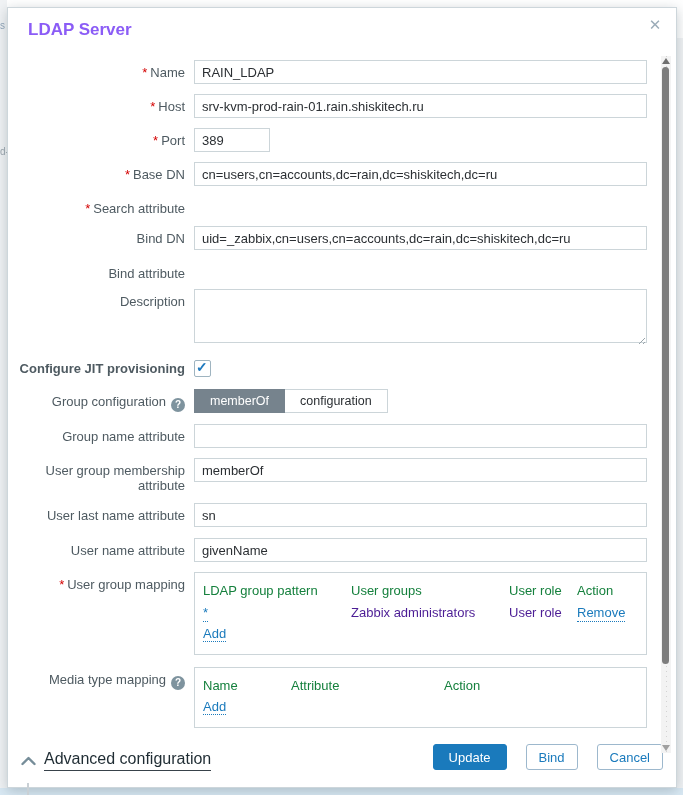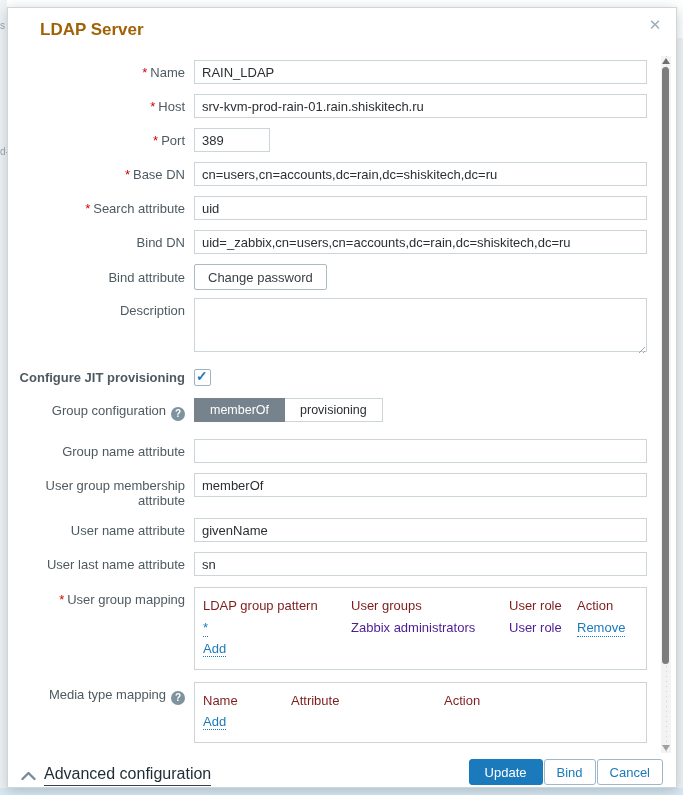--- a/index.html
+++ b/index.html
@@ -13,21 +13,21 @@
   .bg-frag.f1 { left:0; top:20px; }
   .bg-frag.f2 { left:0; top:146px; color:#9aa5ad; }
   .bg-right { position:absolute; right:0; top:38px; width:6px; height:757px; background:#f1f3f5; }
   .bg-right-notch { position:absolute; right:0; top:0; width:6px; height:38px; background:#fff; }
   .bg-bottom { position:absolute; left:0; bottom:0; width:683px; height:7px; background:#d9e9f4; }
 
   
   .modal { position:absolute; left:7px; top:7px; width:670px; height:781px;
     background:#fff; border:1px solid #cdd6db; box-shadow:0 3px 12px rgba(90,105,115,.35); }
   .modal-header { position:relative; height:52px; }
-  .modal-title { position:absolute; left:20px; top:12px; font-size:17px; font-weight:bold; color:#a16207;margin-left:12px; }
+  .modal-title { position:absolute; left:20px; top:12px; font-size:17px; font-weight:bold; color:#8b5cf6; }
   .close-btn { position:absolute; right:10px; top:6px; width:22px; height:22px; border:none;
     background:transparent; color:#9bacb8; font-size:15px; cursor:pointer; line-height:22px; text-align:center; }
 
   
   .form { padding:0 0 0 0; }
   .row { display:flex; align-items:flex-start; margin-bottom:10px; }
   .label { width:186px; flex:0 0 186px; text-align:right; padding-right:9px; padding-top:5px;
     font-size:13px; color:#4e5a61; }
   .req { color:#d40000; margin-right:3px; }
   .field { position:relative; }
@@ -58,34 +58,34 @@
   
   .help { display:inline-block; width:14px; height:14px; border-radius:50%; background:#7e939e;
     color:#fff; font-size:10px; line-height:14px; text-align:center; font-weight:bold;
     margin-left:5px; vertical-align:-2px; cursor:pointer; }
 
   
   .mapbox { width:453px; border:1px solid #ccd5d9; padding:7px 0 8px 0; font-size:13px; }
   .maprow { display:grid; padding-left:8px; height:22px; line-height:22px; align-items:center; }
   .ugm { grid-template-columns:148px 158px 68px 1fr; }
   .mtm { grid-template-columns:88px 153px 120px 1fr; }
-  .maphead span { color:#7f1d1d; }
+  .maphead span { color:#15803d; }
   .maprow .cell { color:#4c1d95; }
   a.link { color:#1a7abc; text-decoration:none; justify-self:start; cursor:pointer; }
   a.link.dotted { border-bottom:1px dotted #1a7abc; line-height:16px; }
   .addrow { display:block; padding-left:8px; height:22px; line-height:20px; }
 
   
   .advanced { display:flex; align-items:center; margin:22px 0 12px 13px; cursor:pointer; }
   .chev { width:16px; height:12px; margin-right:7px; display:inline-flex; align-items:center; }
   .adv-label { font-size:16px; color:#1f2c33; border-bottom:1px solid #38424a; padding-bottom:2px; }
   .adv-tick { width:2px; height:13px; background:#c9d0d5; margin:3px 0 0 19px; }
 
   
-  .footer { position:absolute; right:13px; bottom:2px; display:flex; gap:1px; }
+  .footer { position:absolute; right:13px; bottom:17px; display:flex; gap:19px; }
   .btn { height:26px; font-size:13px; border-radius:3px; cursor:pointer;
     font-family:"Liberation Sans", sans-serif; }
   .btn-primary { background:#1a7abc; border:1px solid #1a7abc; color:#fff; padding:0 15px; }
   .btn-alt { background:#fff; border:1px solid #9db8cd; color:#1a7abc; padding:0 12px; }
 
   
   .scrollbar { position:absolute; right:5px; top:48px; width:10px; height:697px;
     background-color:#f3f3f3;
     background-image:repeating-linear-gradient(to bottom, #d3d3d3 0 1px, transparent 1px 5px);
     background-size:1px 100%; background-position:center top; background-repeat:no-repeat; }
@@ -133,78 +133,76 @@
         <div class="field"><input class="text short" value="389" style=""></div>
       </div>
 
       <div class="row">
         <div class="label"><span class="req">*</span><span>Base DN</span></div>
         <div class="field"><input class="text" value="cn=users,cn=accounts,dc=rain,dc=shiskitech,dc=ru" style=""></div>
       </div>
 
       <div class="row">
         <div class="label"><span class="req">*</span><span>Search attribute</span></div>
-        <div class="field"><input class="text" value="uid" style=""></div>
       </div>
 
       <div class="row">
         <div class="label"><span>Bind DN</span></div>
         <div class="field"><input class="text" value="uid=_zabbix,cn=users,cn=accounts,dc=rain,dc=shiskitech,dc=ru" style=""></div>
       </div>
 
       <div class="row" style="margin-bottom:8px;">
         <div class="label" style="padding-top:6px;"><span>Bind attribute</span></div>
-        <div class="field"><button class="btn-gray">Change password</button></div>
       </div>
 
       <div class="row tight">
         <div class="label"><span>Description</span></div>
         <div class="field">
           <textarea class="desc" style=""></textarea>
           <div class="resize-corner"></div>
         </div>
       </div>
 
       <div class="row tight">
         <div class="label" style="padding-top:2px;font-weight:bold;"><span>Configure JIT provisioning</span></div>
         <div class="field">
           <div class="checkbox">
             <span class="check">✓</span>
           </div>
         </div>
       </div>
 
-      <div class="row" style="margin-bottom:17px;">
+      <div class="row" style="margin-bottom:11px;">
         <div class="label"><span>Group configuration</span><span class="help">?</span></div>
         <div class="field">
           <div class="segmented">
             <button class="seg selected">memberOf</button>
-            <button class="seg">provisioning</button>
+            <button class="seg">configuration</button>
           </div>
         </div>
       </div>
 
       <div class="row">
         <div class="label"><span>Group name attribute</span></div>
         <div class="field"><input class="text" value="" style=""></div>
       </div>
 
       <div class="row">
         <div class="label"><span>User group membership attribute</span></div>
         <div class="field"><input class="text" value="memberOf" style=""></div>
-      </div>
-
-      <div class="row">
-        <div class="label"><span>User name attribute</span></div>
-        <div class="field"><input class="text" value="givenName" style=""></div>
       </div>
 
       <div class="row" style="margin-bottom:11px;">
         <div class="label"><span>User last name attribute</span></div>
         <div class="field"><input class="text" value="sn" style=""></div>
+      </div>
+
+      <div class="row">
+        <div class="label"><span>User name attribute</span></div>
+        <div class="field"><input class="text" value="givenName" style=""></div>
       </div>
 
       <div class="row" style="margin-bottom:12px;">
         <div class="label"><span class="req">*</span><span>User group mapping</span></div>
         <div class="field">
           <div class="mapbox">
             <div class="maprow maphead ugm">
               <span>LDAP group pattern</span>
               <span>User groups</span>
               <span>User role</span>

